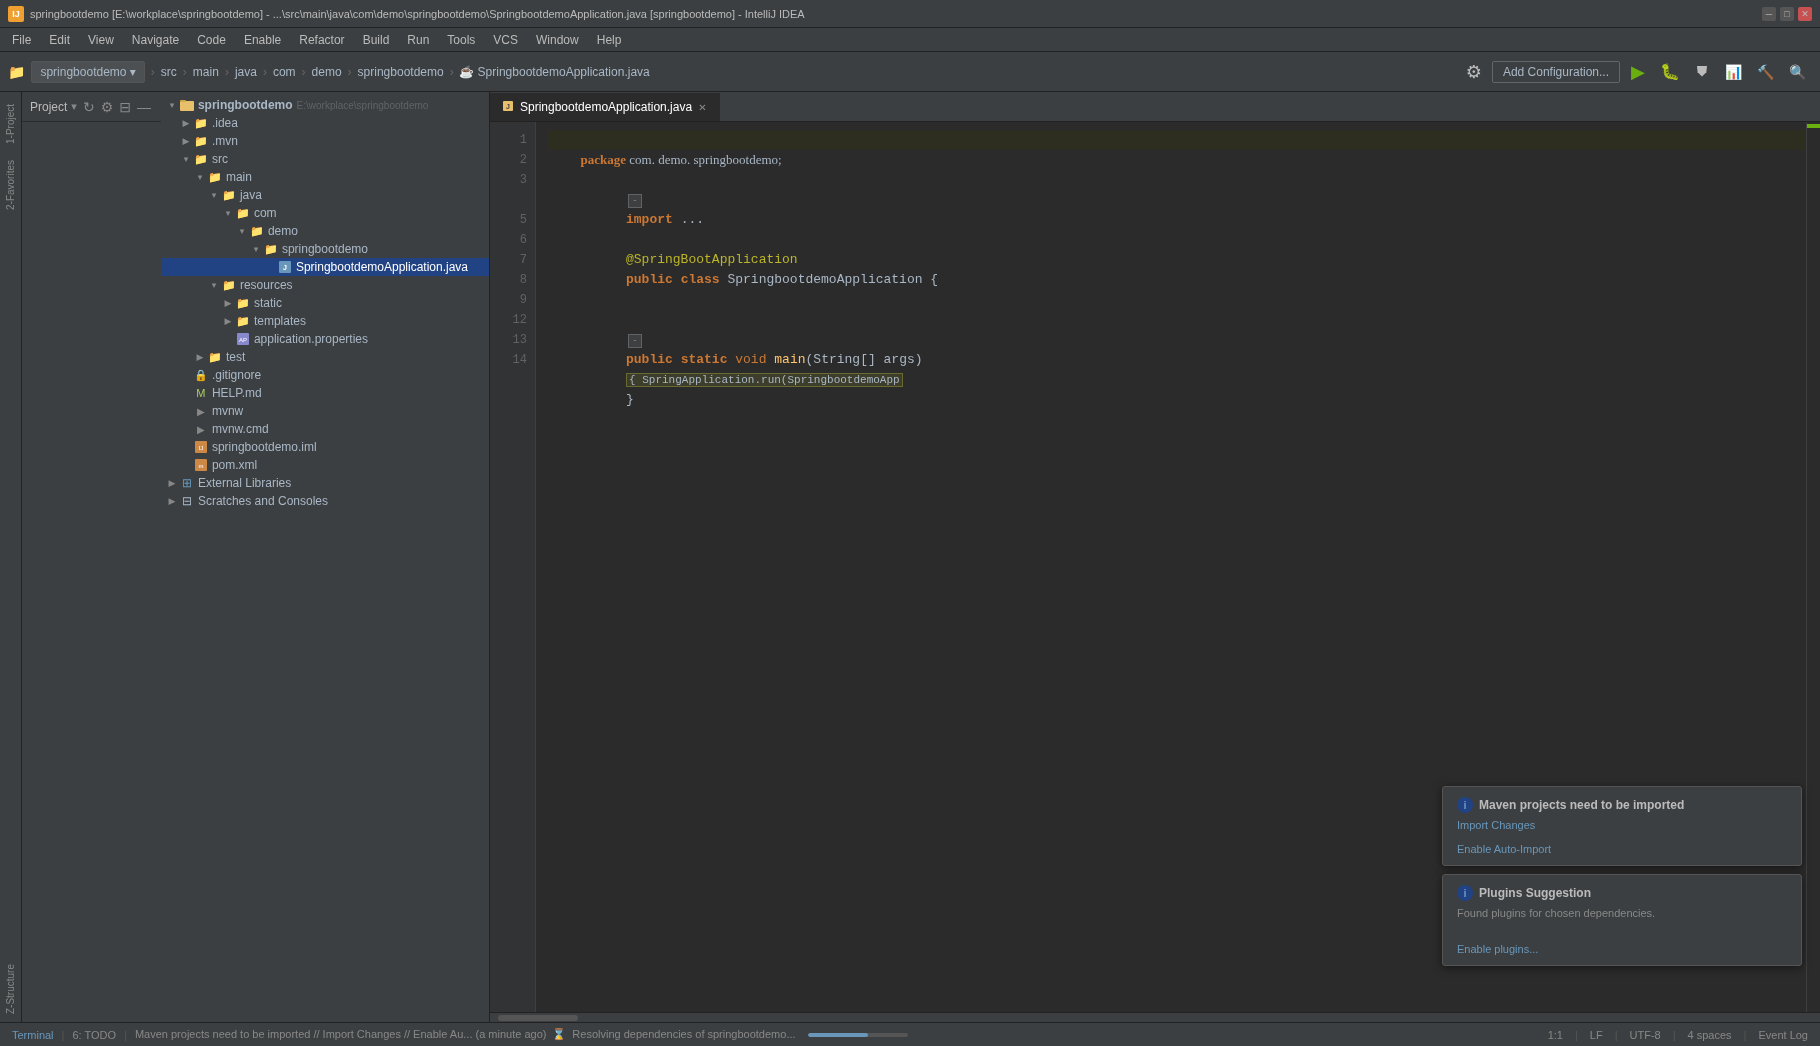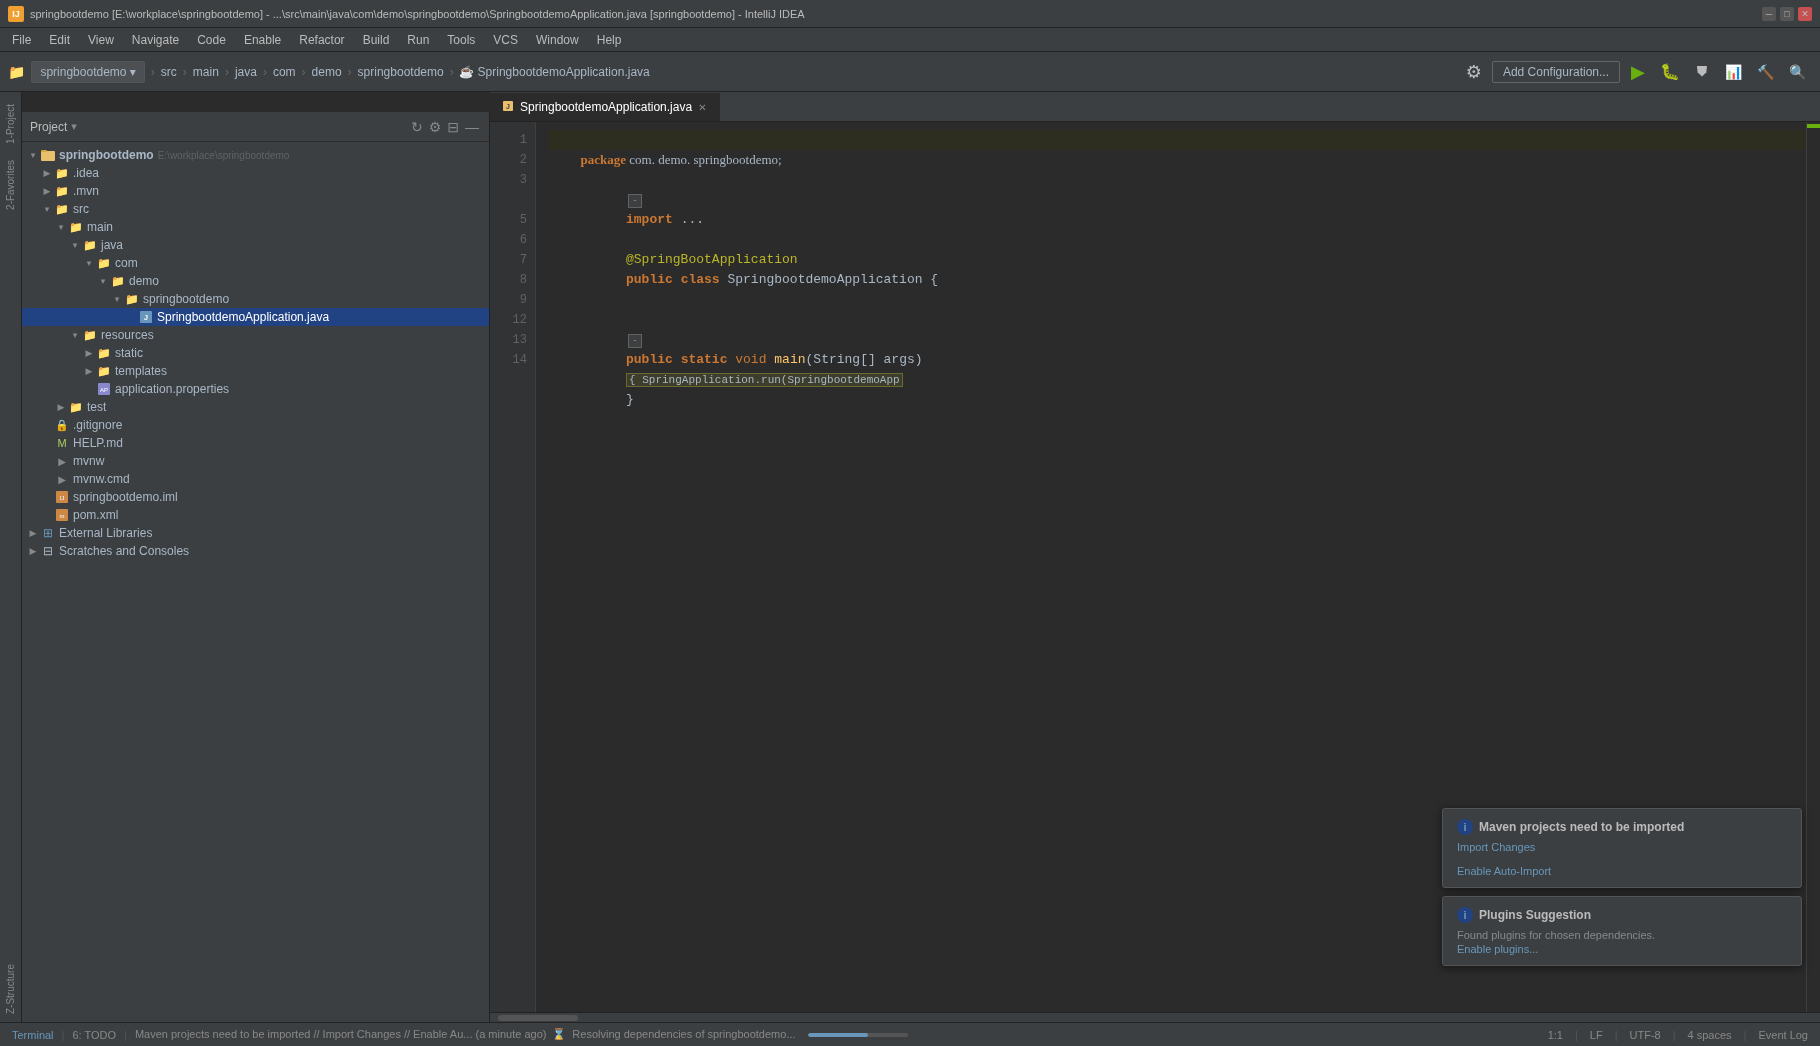--- a/index.html
+++ b/index.html
@@ -124,22 +124,21 @@
       padding: 8px 3px;
       cursor: pointer;
     }
 
     
     #project-panel {
       width: 468px;
       background: #3c3f41;
       border-right: 1px solid #222;
       display: flex;
-      flex-direction: column;
-      margin-top: 20px;
+      flex-direction: row;
     }
     #project-header {
       height: 30px;
       background: #3c3f41;
       border-bottom: 1px solid #2b2b2b;
       display: flex;
       align-items: center;
       padding: 0 8px;
       gap: 4px;
     }
@@ -328,21 +327,21 @@
       width: 16px; height: 16px;
       border-radius: 50%;
       background: #214283;
       display: flex; align-items: center; justify-content: center;
       color: #6897bb;
       font-size: 11px;
       font-weight: bold;
       flex-shrink: 0;
     }
     .notif-title { font-weight: 600; color: #bbbbbb; font-size: 12px; }
-    .notif-body { color: #888; font-size: 11px; margin-bottom: 2px; }
+    .notif-body { color: #888; font-size: 11px; margin-bottom: 24px; }
     .notif-links { display: flex; gap: 12px; flex-direction: column; }
     .notif-link { color: #6897bb; font-size: 11px; cursor: pointer; text-decoration: none; }
   </style>
 </head>
 <body>
 
 <div id="title-bar">
   <span class="title-icon">IJ</span>
   <span class="title-text">springbootdemo [E:\workplace\springbootdemo] - ...\src\main\java\com\demo\springbootdemo\SpringbootdemoApplication.java [springbootdemo] - IntelliJ IDEA</span>
   <div class="win-controls">

